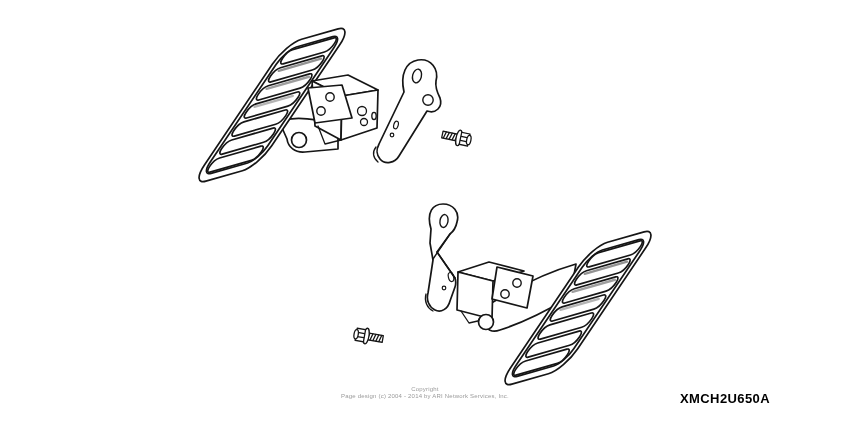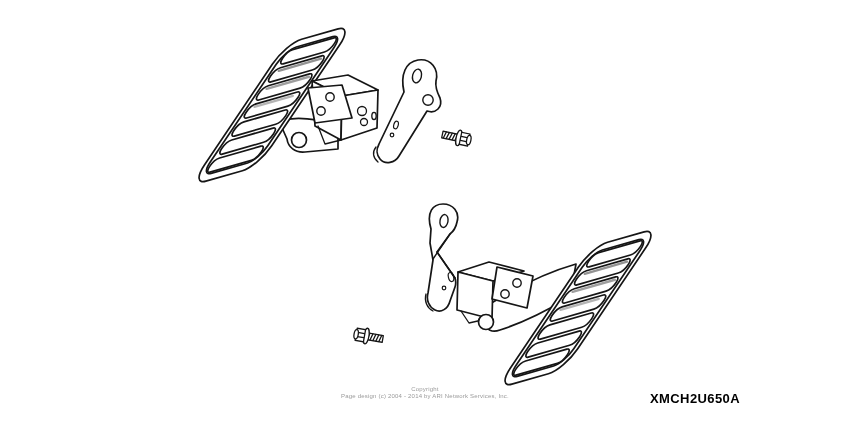--- a/index.html
+++ b/index.html
@@ -7,21 +7,21 @@
     position:relative;width:850px;height:424px;background:#fff;
     font-family:"Liberation Sans",sans-serif;overflow:hidden;
   }
   .diagram-svg{position:absolute;left:0;top:0;}
   .footer{
     position:absolute;left:0;right:0;top:386px;text-align:center;
     font-size:6px;line-height:7px;color:#9a9a9a;letter-spacing:.2px;
   }
   .part-code{
     position:absolute;left:650px;top:391px;width:120px;
-    font-size:13px;font-weight:bold;color:#000;letter-spacing:.4px;
+    font-size:13px;font-weight:bold;color:#000;letter-spacing:.4px;text-align:right;
   }
 </style>
 </head>
 <body>
 
 <div class="stage">
 
   <svg class="diagram-svg" width="850" height="424" viewBox="0 0 850 424">
 
     <defs>

